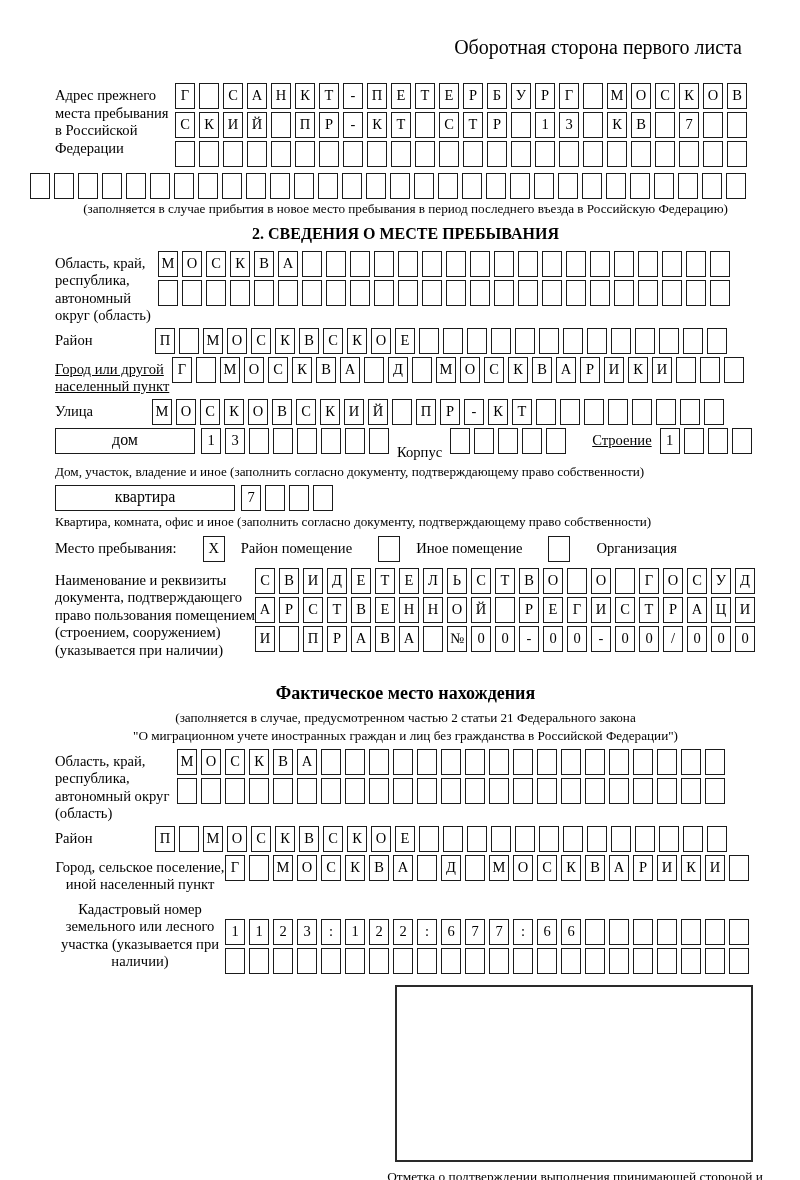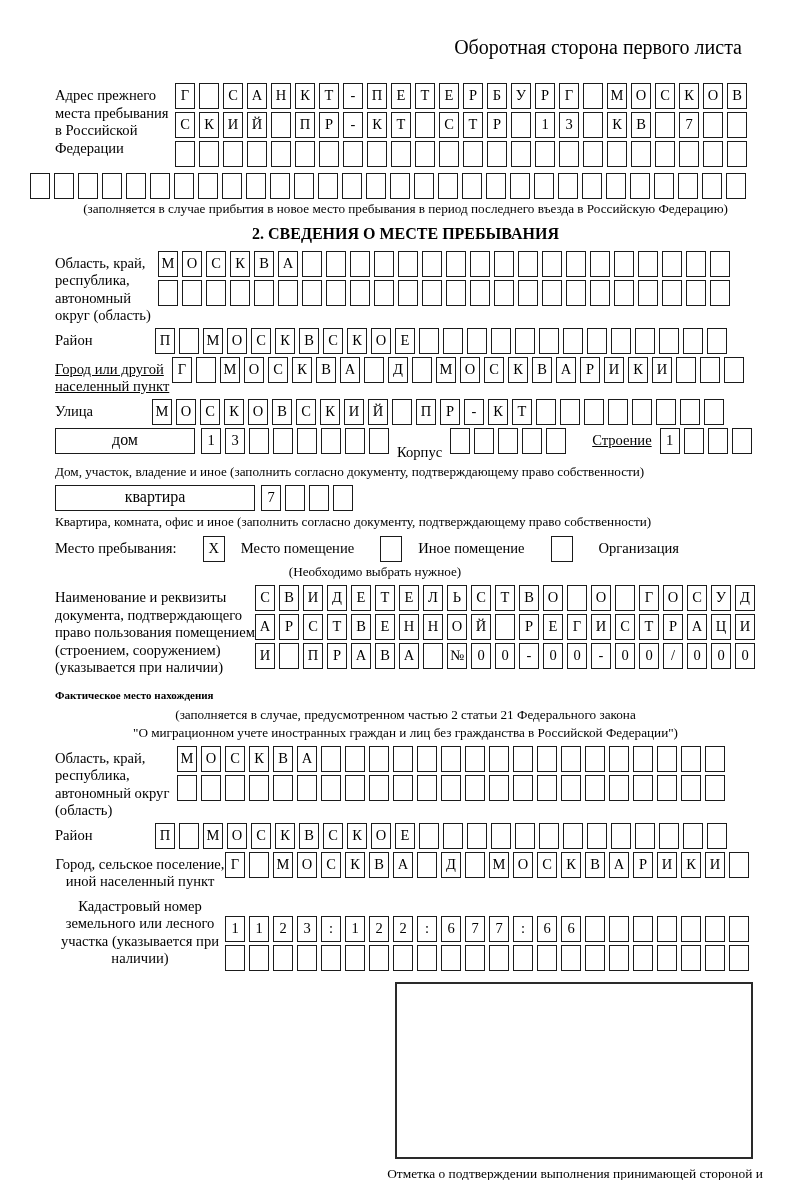--- a/index.html
+++ b/index.html
@@ -20,26 +20,26 @@
   .boxcol .boxes { margin-bottom:3px; }
   .cell {
     flex:0 0 auto; display:inline-block; width:20px; height:26px;
     border:1.6px solid #1b1b1b; margin-right:4px; text-align:center;
     font-size:14.5px; line-height:22px; background:#fff;
   }
   .overflow-row { margin-left:-25px; margin-bottom:2px; }
   .caption { font-size:13.2px; line-height:1.2; margin:2px 0 5px; }
   .caption-center { text-align:center; }
   .sec-header { text-align:center; font-weight:bold; font-size:16px; margin:8px 0 8px; }
-  .sub-header { font-weight:bold; font-size:11px; margin:12px 0 6px; }
+  .sub-header { text-align:center; font-weight:bold; font-size:18px; margin:24px 0 6px; }
   .widebox {
     flex:0 0 auto; border:1.6px solid #1b1b1b; height:26px; text-align:center;
     line-height:22px; margin-right:6px; font-size:16px;
   }
-  .dom-box { width:140px; } .kv-box { width:200px; }
+  .dom-box { width:140px; } .kv-box { width:180px; }
   .inline-label { padding-top:4px; font-size:14.6px; }
   .cbox { width:22px; margin:0 0 0 0; }
   .stay-row { display:flex; align-items:flex-start; margin:6px 0 2px; }
   .stay-row .gap-s{ width:16px; } .stay-row .gap-m{ width:26px; }
   .doc-block { margin-top:6px; }
   .stamp {
     width:358px; height:177px; border:2px solid #2a2a2a; margin:8px 0 6px 340px;
     background:#fff;
   }
   .stamp-note { width:400px; margin-left:320px; text-align:center; font-size:13.4px; line-height:1.35; }
@@ -357,31 +357,30 @@
         <span class="cell"></span>
       </div>
   </div>
   <div class="caption">Квартира, комната, офис и иное (заполнить согласно документу, подтверждающему право собственности)</div>
 
   <div class="stay-row">
     <div class="inline-label">Место пребывания:</div>
     <div class="gap-m"></div>
     <span class="cell cbox">X</span>
     <div class="gap-s"></div>
-    <div class="inline-label">Место помещение</div>
+    <div class="inline-label">Район помещение</div>
     <div class="gap-m"></div>
     <span class="cell cbox"></span>
     <div class="gap-s"></div>
     <div class="inline-label">Иное помещение</div>
     <div class="gap-m"></div>
     <span class="cell cbox"></span>
     <div class="gap-m"></div>
     <div class="inline-label">Организация</div>
   </div>
-  <div class="caption" style="text-align:center; width:640px;">(Необходимо выбрать нужное)</div>
 
   <div class="form-row doc-block">
     <div class="row-label w200">Наименование и реквизиты документа, подтверждающего право пользования помещением (строением, сооружением) (указывается при наличии)</div>
     <div class="boxcol">
       <div class="boxes">
           <span class="cell">С</span>
           <span class="cell">В</span>
           <span class="cell">И</span>
           <span class="cell">Д</span>
           <span class="cell">Е</span>

